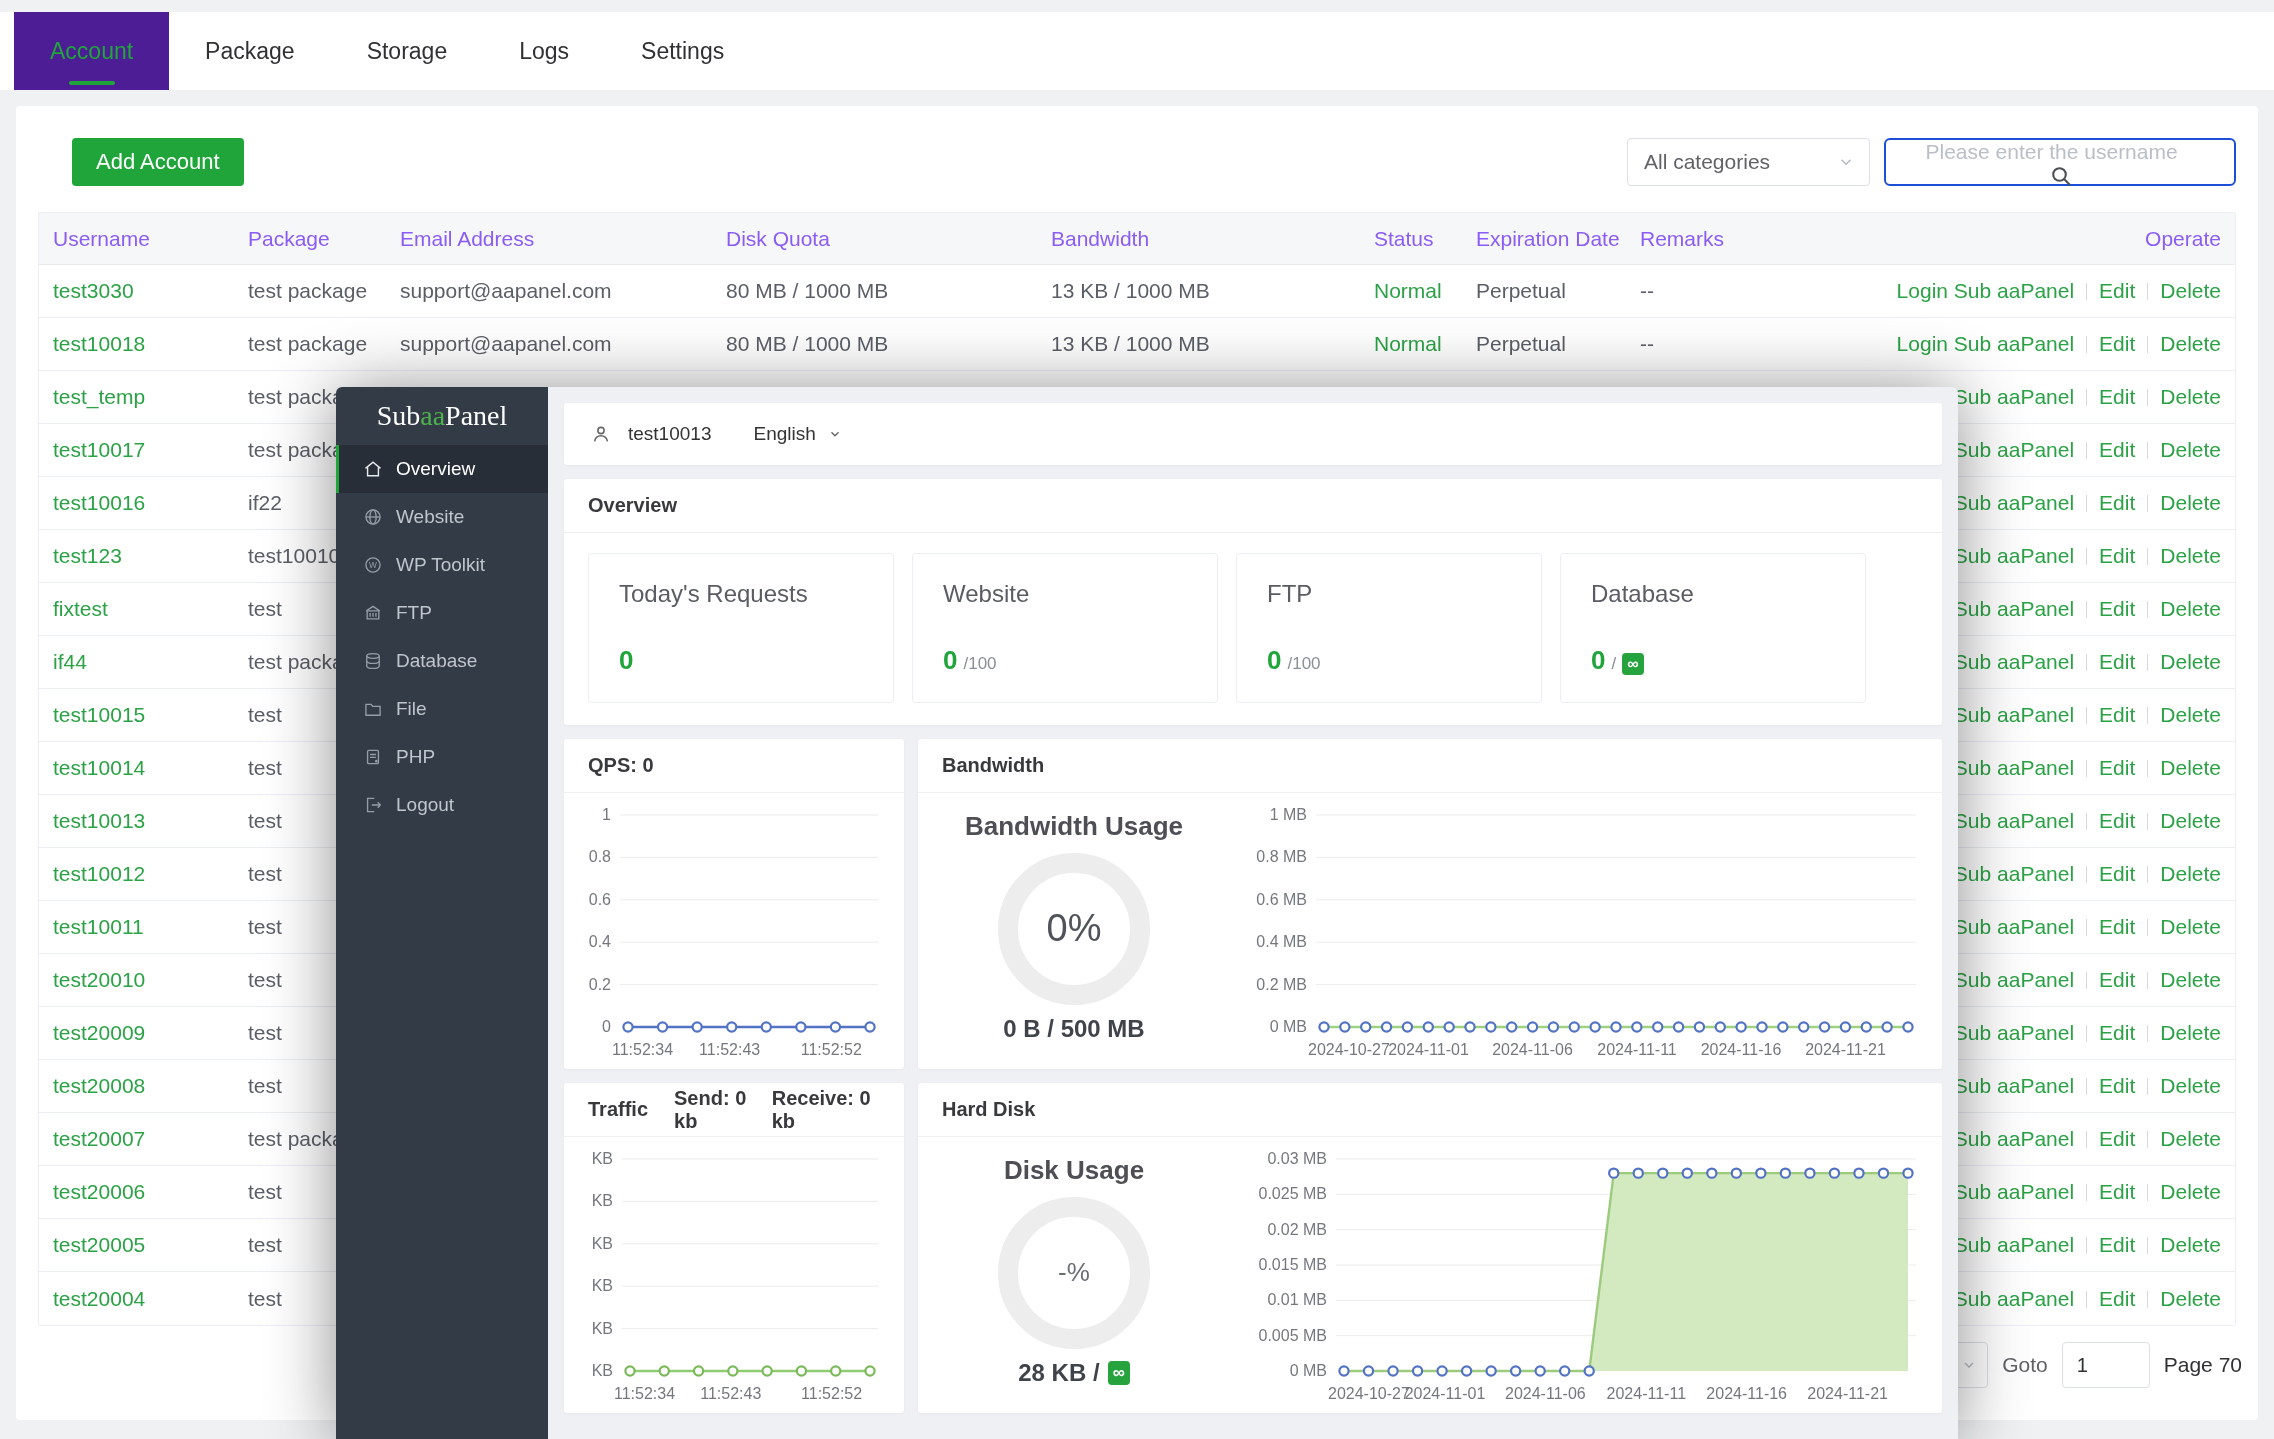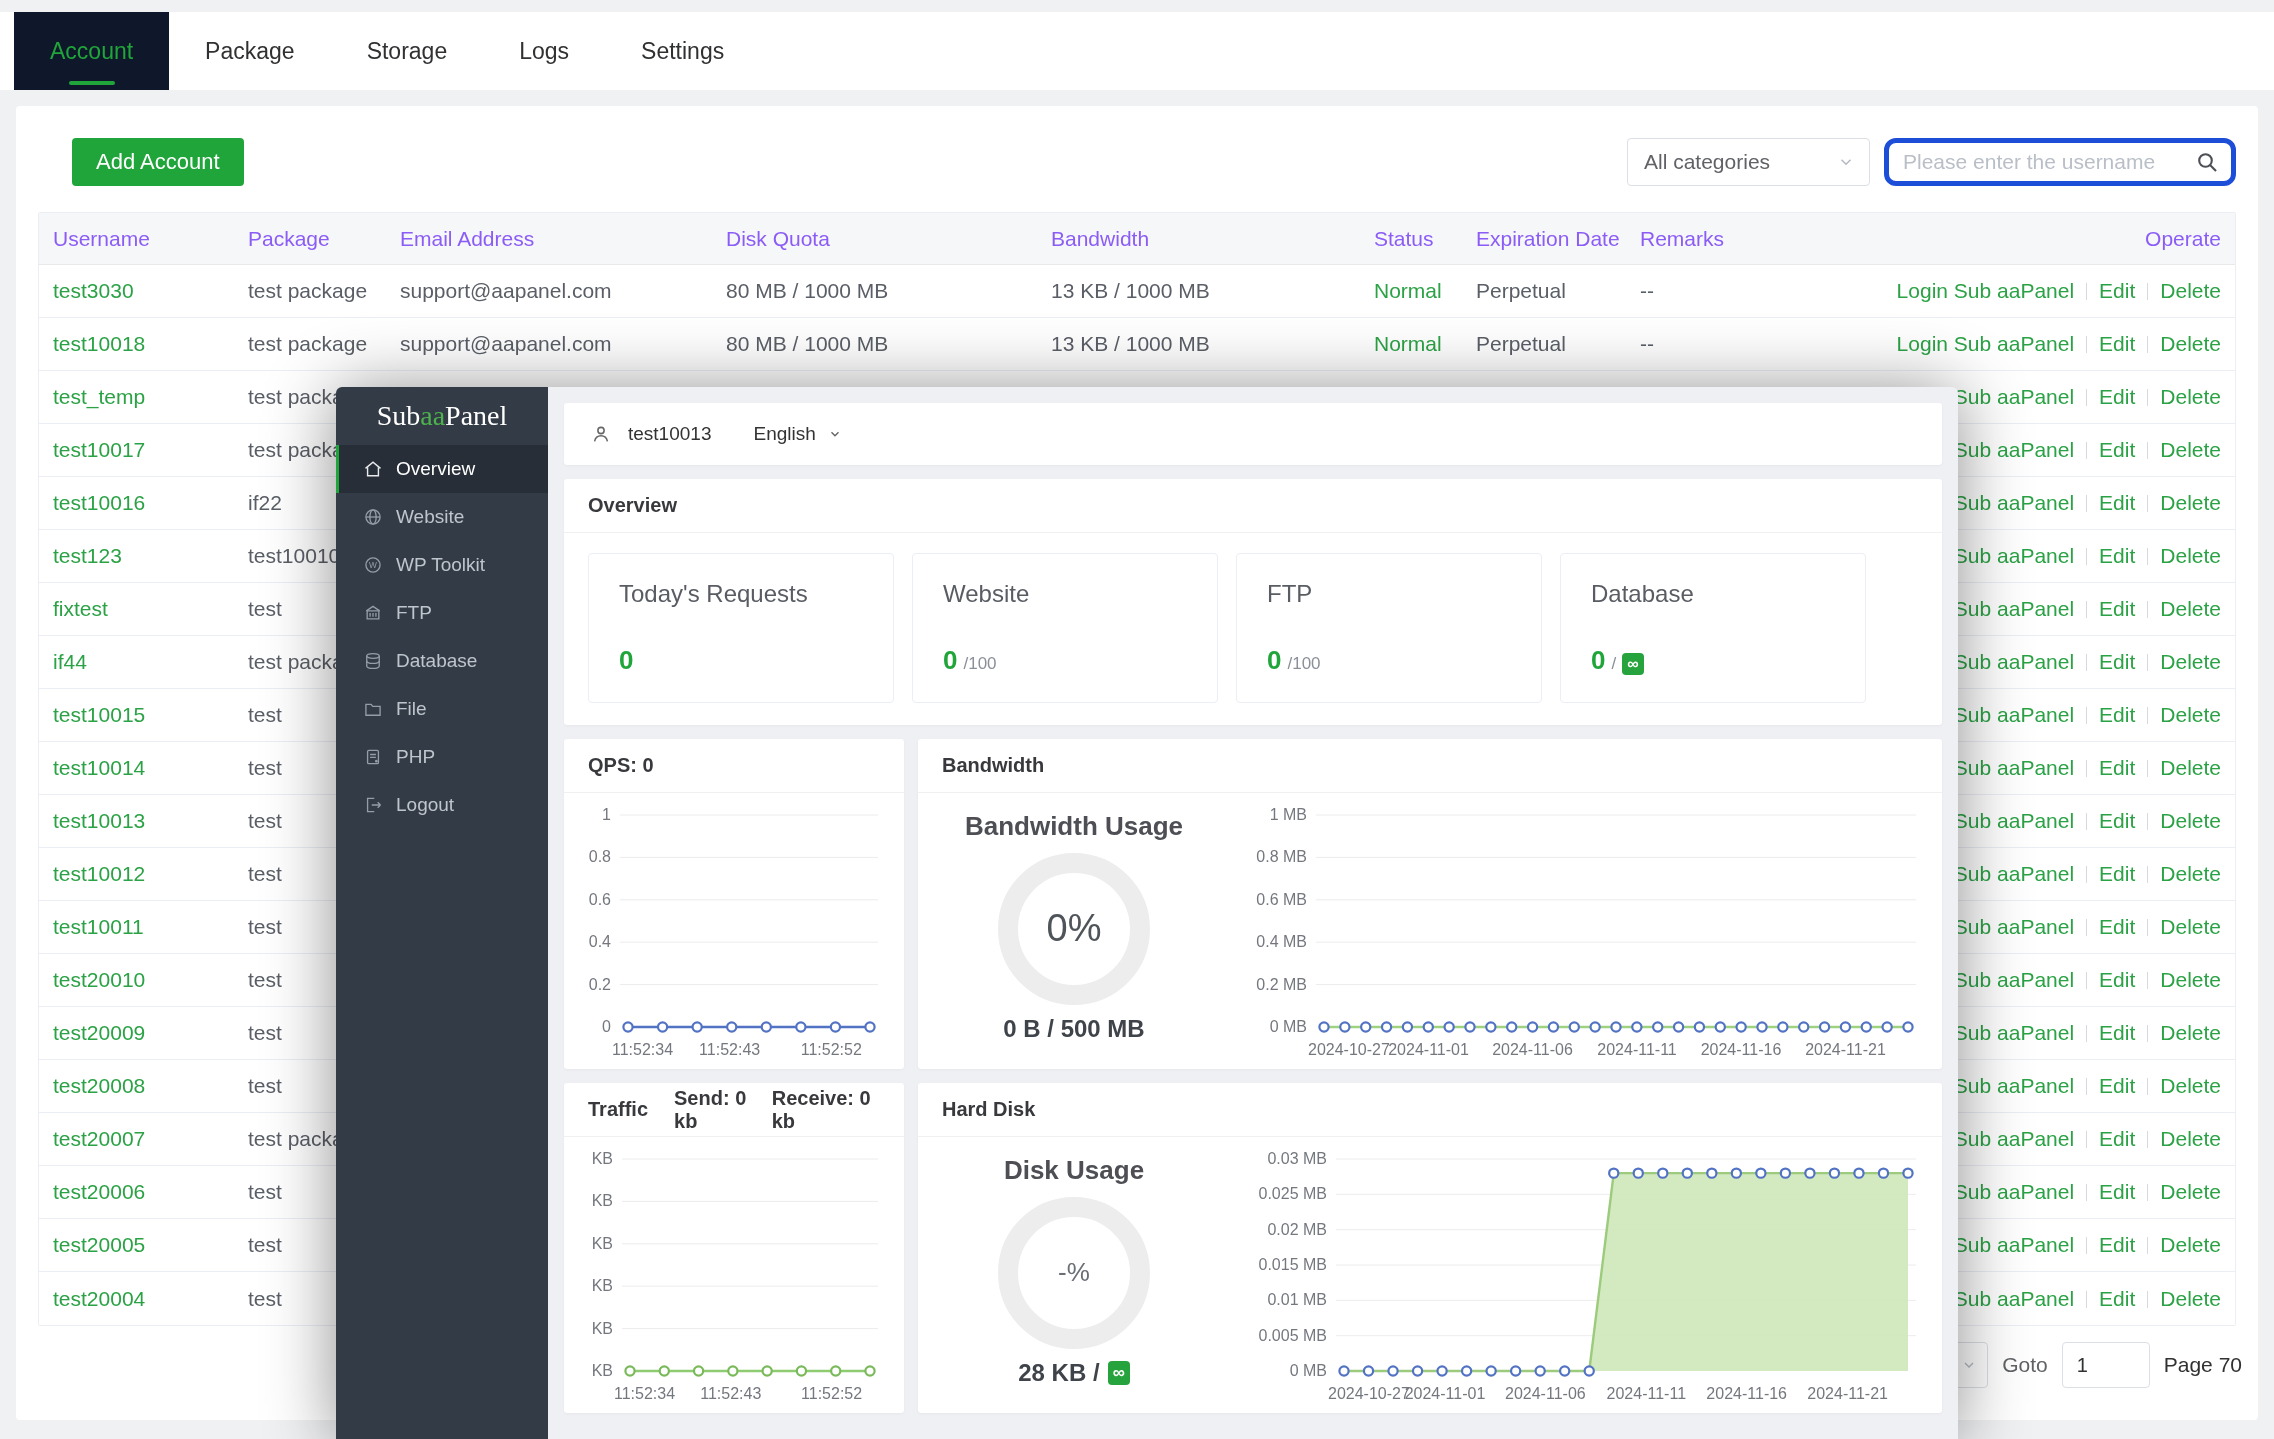--- a/index.html
+++ b/index.html
@@ -2,31 +2,31 @@
 <html><head>
 <meta charset="utf-8">
 <style>
   * { box-sizing: border-box; margin: 0; padding: 0; }
   html,body { width:2274px; height:1439px; overflow:hidden; }
   body { font-family:"Liberation Sans","DejaVu Sans",sans-serif; background:#f0f1f3; color:#303133; position:relative; }
 
   
   .tabbar { position:absolute; left:0; top:12px; width:100%; height:78px; background:#fff; display:flex; padding-left:14px; }
   .tab { position:relative; height:100%; display:flex; align-items:center; padding:0 36px; font-size:23px; color:#303133; cursor:pointer; }
-  .tab.active { background:#0f172a; color:#20a53a; }
+  .tab.active { background:#4c1d95; color:#20a53a; }
   .tab.active .underline { position:absolute; left:50%; transform:translateX(-50%); bottom:5px; width:46px; height:4px; background:#20a53a; border-radius:2px; }
 
   
   .card { position:absolute; left:16px; top:106px; width:2242px; height:1314px; background:#fff; border-radius:4px; }
   .toolbar { display:flex; justify-content:space-between; align-items:center; padding:32px 22px 0 22px; }
   .btn-primary { background:#20a53a; color:#fff; border:none; border-radius:4px; height:48px; padding:0 24px; font-size:22px; font-family:inherit; cursor:pointer;margin-left:34px; }
   .toolbar-right { display:flex; gap:14px; }
   .select { width:243px; height:48px; border:1px solid #dcdfe6; border-radius:4px; display:flex; align-items:center; justify-content:space-between; padding:0 14px 0 16px; font-size:21px; color:#606266; background:#fff; }
   .chev { color:#b4b9c2; display:flex; }
-  .searchbox { width:352px; height:48px; border:5px solid #1d4ed8; border-radius:12px; display:flex; align-items:center; padding:0 12px 0 14px; background:#fff; }
+  .searchbox { width:352px; height:48px; border:2px solid #1d4ed8; border-radius:6px; display:flex; align-items:center; padding:0 12px 0 14px; background:#fff;flex-direction:column; }
   .searchbox input { flex:1; border:none; outline:none; font-size:21px; font-family:inherit; color:#333; min-width:0; }
   .searchbox input::placeholder { color:#b9bec7; }
 
   
   .tablewrap { margin:26px 22px 0 22px; border:1px solid #ebeef5; border-radius:2px; }
   .thead, .trow { display:grid; grid-template-columns:195px 152px 326px 325px 323px 102px 164px 150px 1fr; align-items:center; padding:0 14px; }
   .thead { height:52px; background:#f6f7f8; border-bottom:1px solid #e9e9eb; font-size:21px; color:#8b5cf6; }
   .thead .th:last-child { text-align:right; }
   .trow { height:53px; border-bottom:1px solid #ebeef5; font-size:21px; color:#5a5e66; background:#fff; }
   .trow:last-child { border-bottom:none; }

